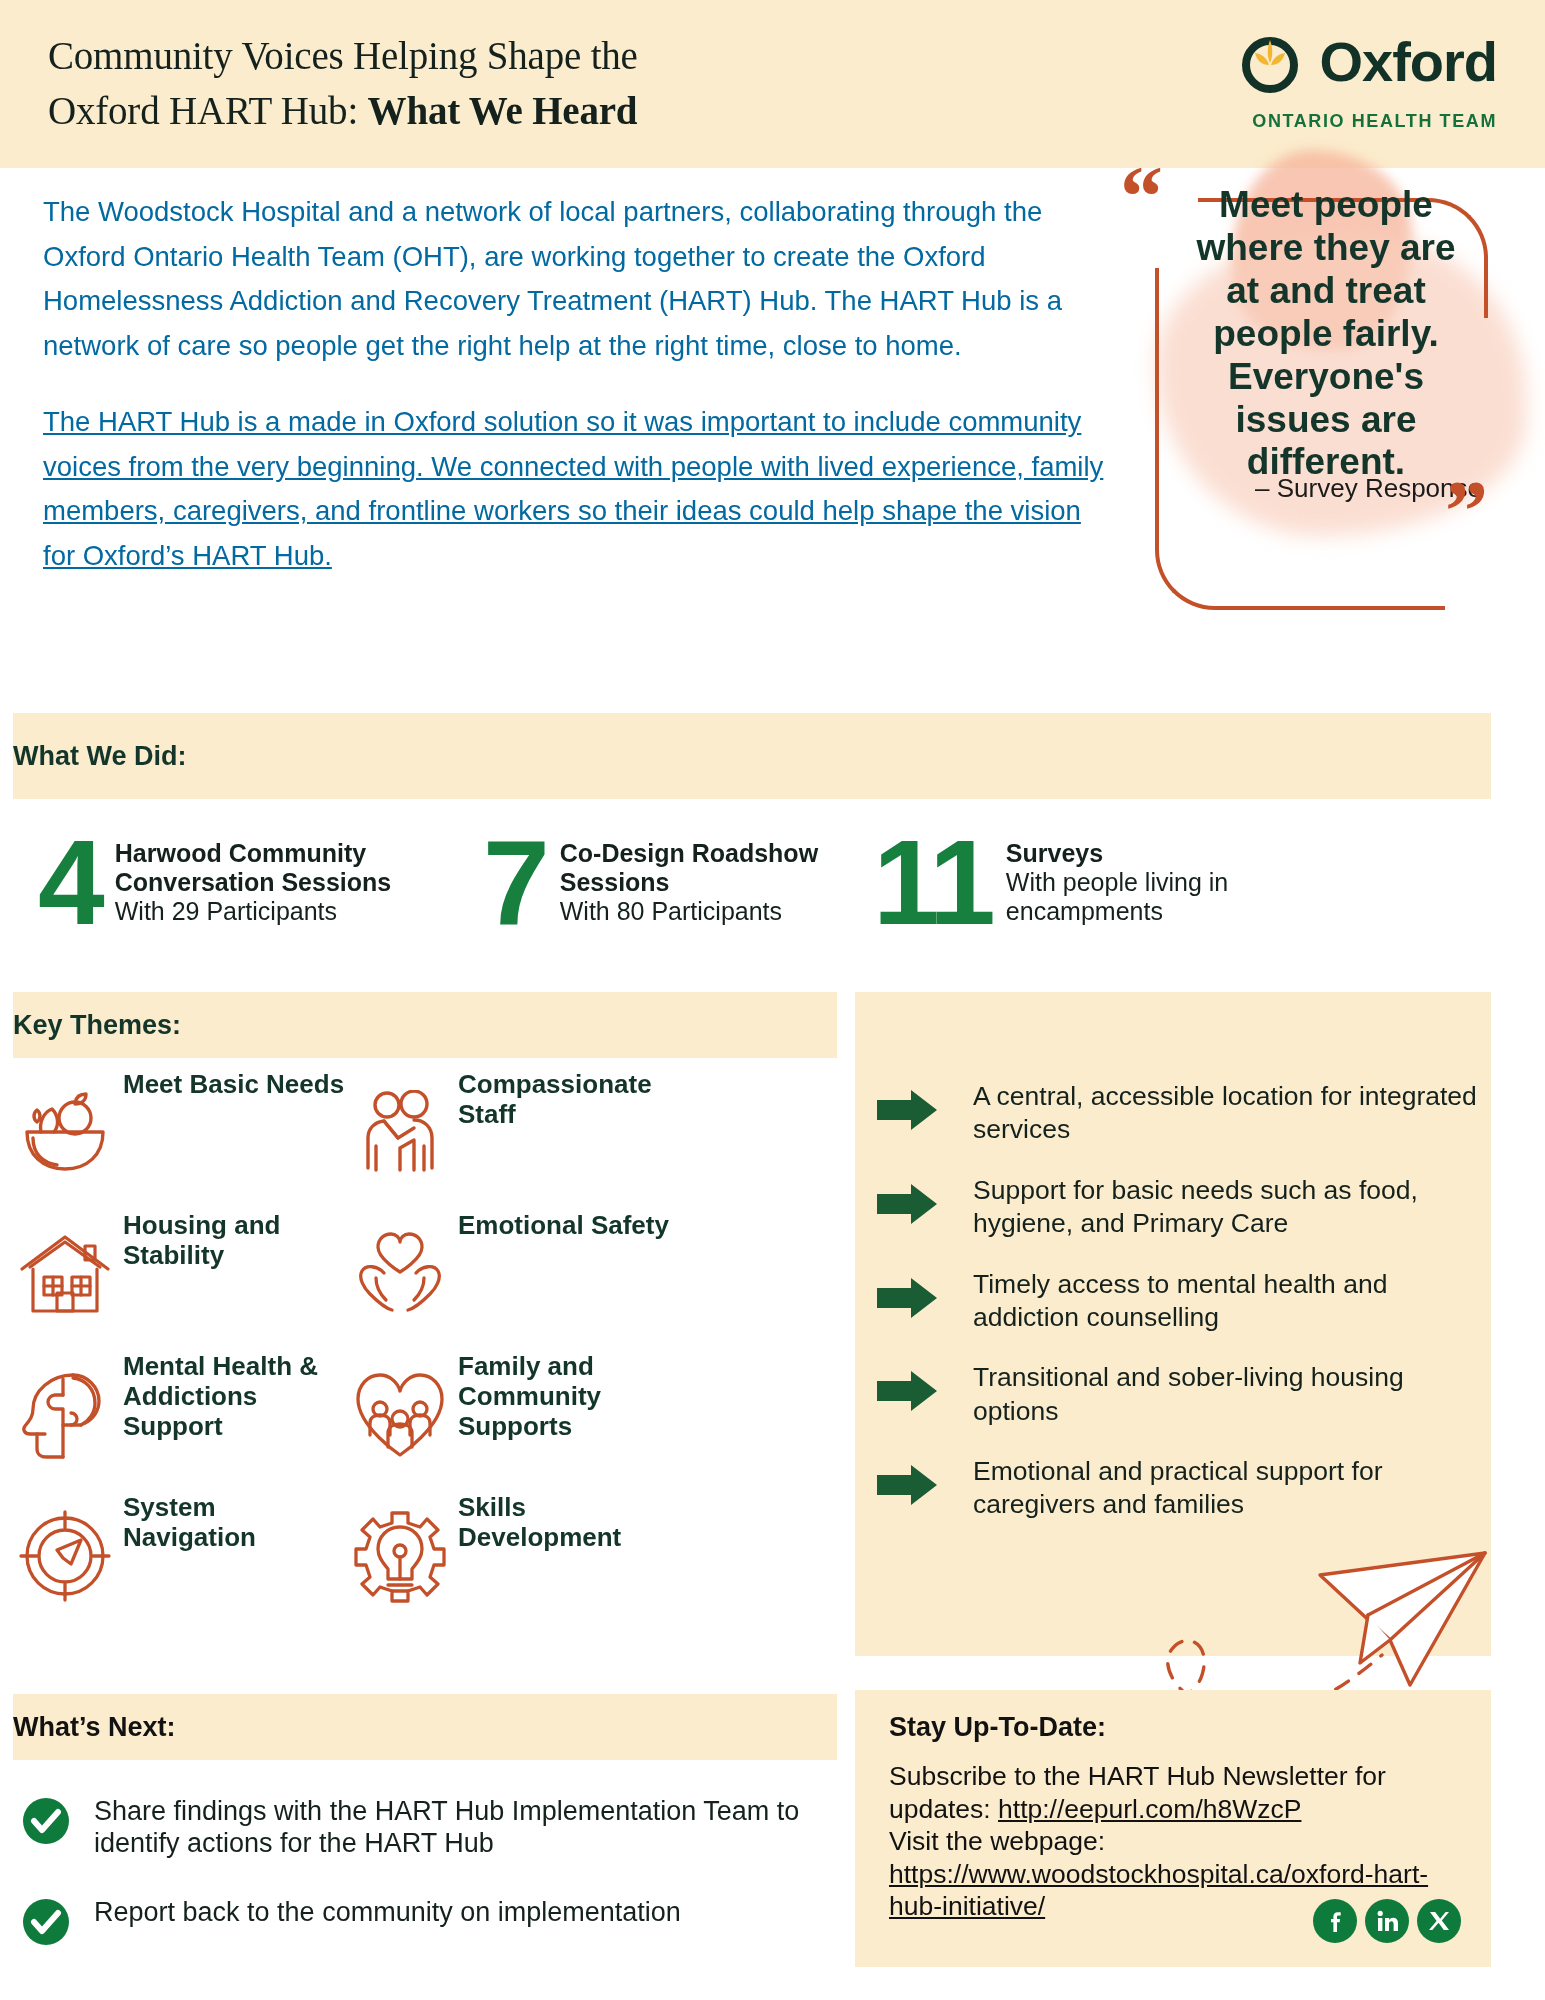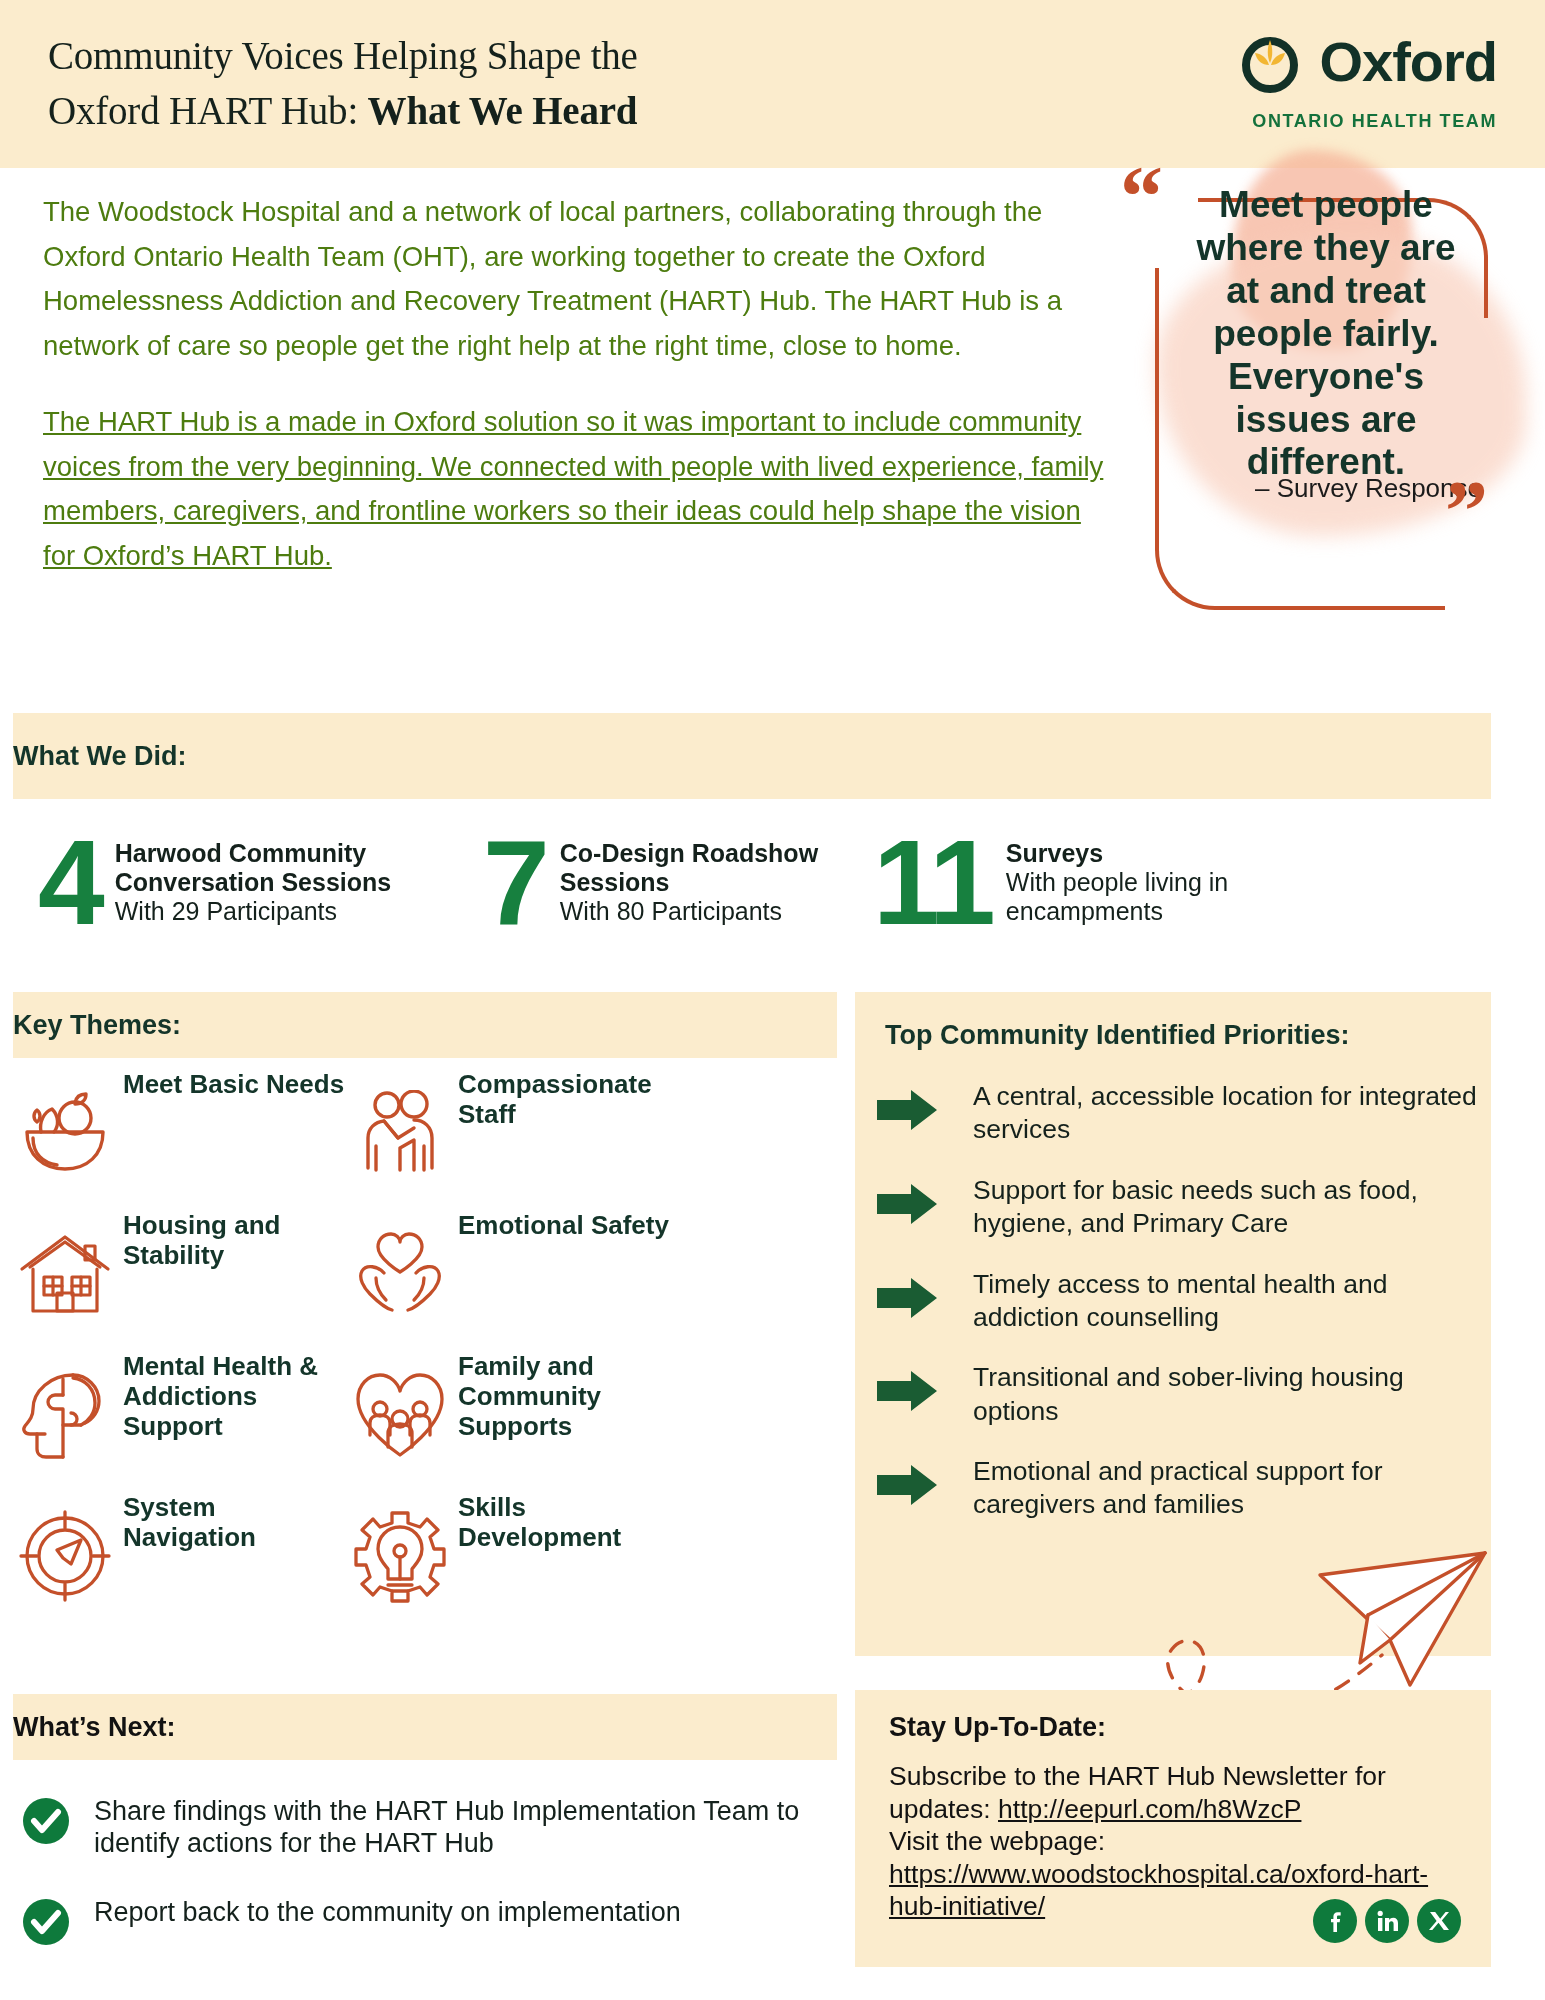--- a/index.html
+++ b/index.html
@@ -38,21 +38,21 @@
   }
   .logo-o-mark {
     position: absolute; left: 3px; top: 13px; width: 56px; height: 56px;
     border: 8px solid #123127; border-radius: 50%;
   }
   .wheat { position: absolute; left: 14px; top: 12px; }
 
   
   .intro {
     position: absolute; left: 43px; top: 190px; width: 1070px;
-    font-size: 27.5px; line-height: 1.62; color: #4d7c0f;
+    font-size: 27.5px; line-height: 1.62; color: #0369a1;
   }
   .intro p + p { margin-top: 32px; text-decoration: underline; }
 
   
   .quote-wrap { position: absolute; left: 1120px; top: 150px; width: 420px; height: 400px; }
   .blob1 {
     position: absolute; left: 112px; top: 0px; width: 180px; height: 200px;
     background: #f6b49a; opacity: .75;
     border-radius: 48% 60% 42% 56% / 58% 44% 62% 40%;
     filter: blur(6px);
@@ -358,21 +358,20 @@
           <path d="M34 76 H58"></path>
           <path d="M38 82 H54"></path>
         </svg>
       </div>
       <div class="theme-label">Skills Development</div>
     </div>
 
   </div>
 
   <div class="prio-panel">
-    <div class="prio-title">Top Community Identified Priorities:</div>
     <div class="prio-list">
 
       <div class="prio-item">
         <div class="prio-arrow">
           <svg width="60" height="40" viewBox="0 0 60 40">
               <path d="M0 10 H34 V0 L60 20 L34 40 V30 H0 Z" fill="#1a5c33"></path>
             </svg>
         </div>
         <div class="prio-text">A central, accessible location for integrated services</div>
       </div>

